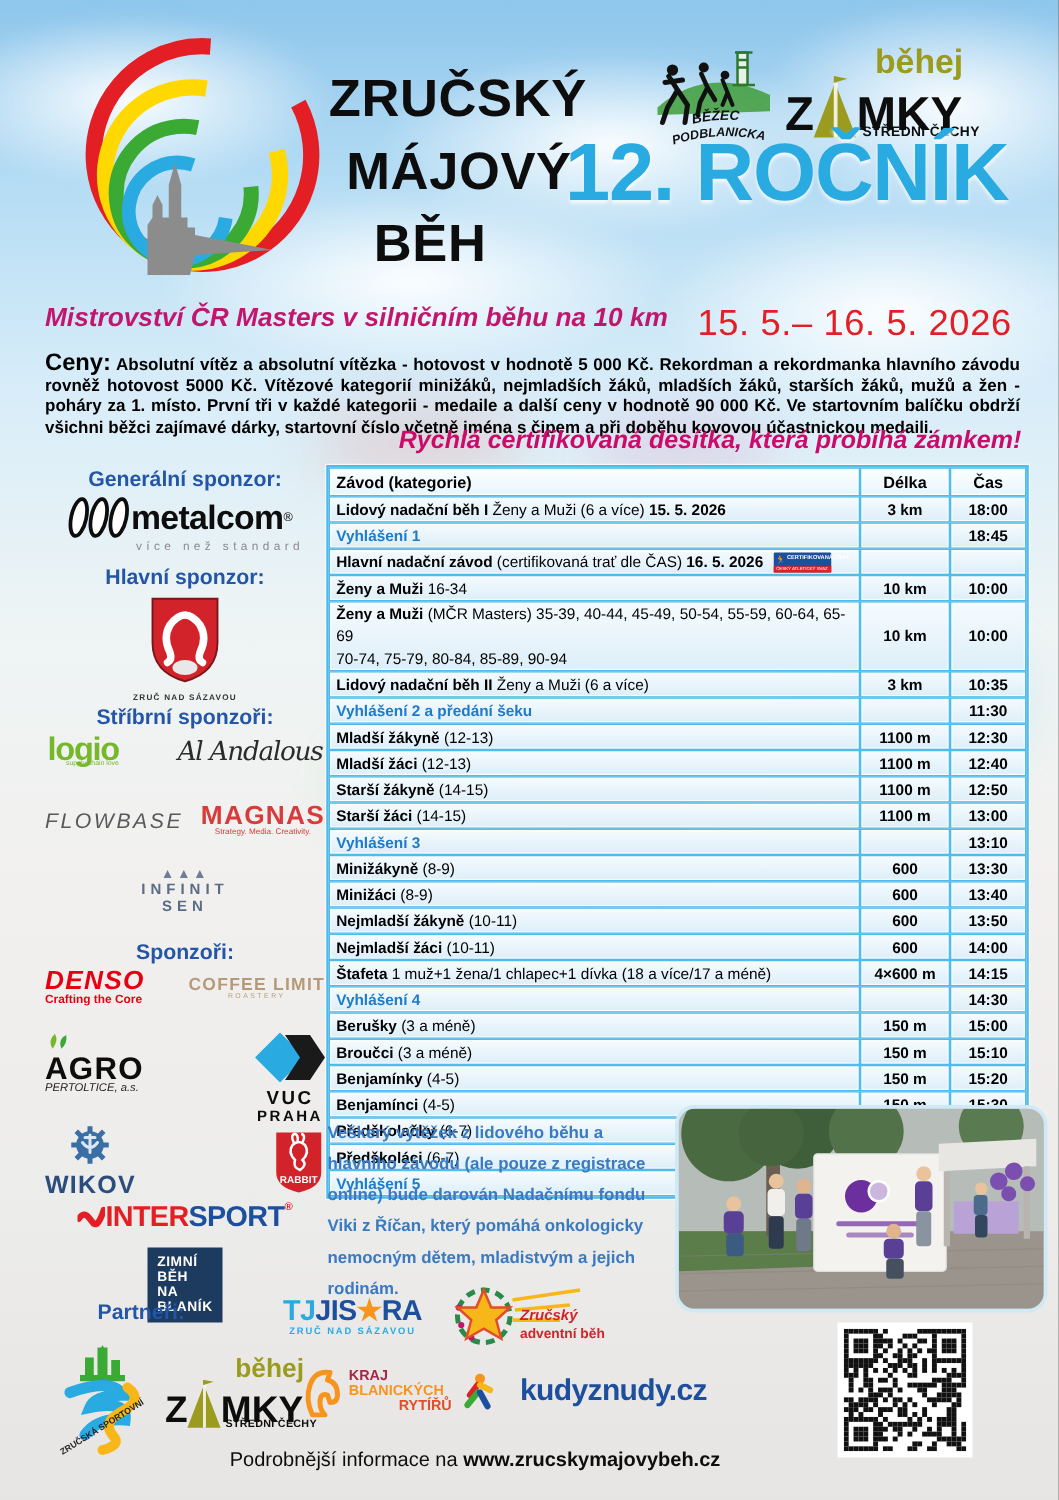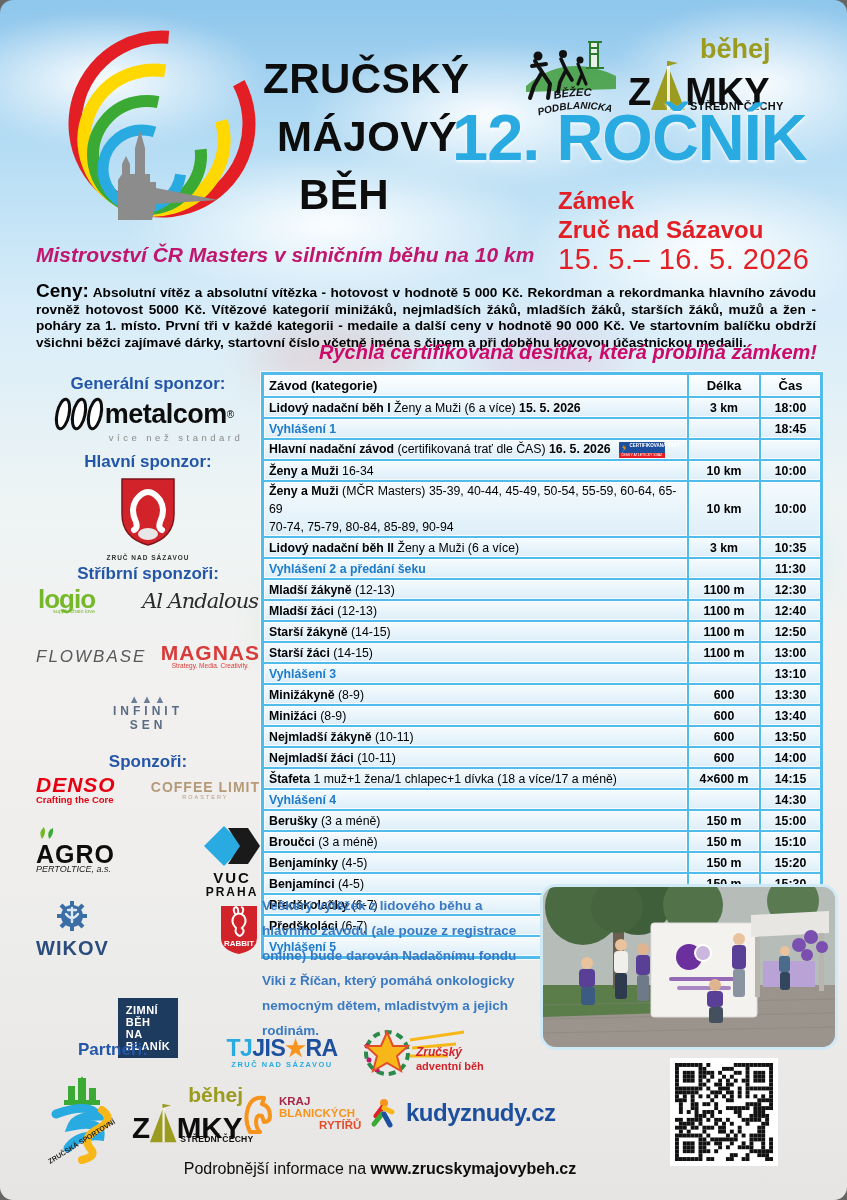--- a/index.html
+++ b/index.html
@@ -1,18 +1,18 @@
 <!DOCTYPE html>
 <html lang="cs"><head>
 <meta charset="utf-8">
 <style>
   html,body{margin:0;padding:0;background:#666;}
   .poster{position:relative;width:847px;height:1200px;margin:0 auto;overflow:hidden;
     font-family:"Liberation Sans",sans-serif;color:#000;
-    background:linear-gradient(180deg,#8ec6ec 0%,#b4dcf4 12%,#d8edf9 26%,#eef4f4 42%,#f2f0ee 60%,#ececea 80%,#e7e5e3 100%);border-radius:13px;}
+    background:linear-gradient(180deg,#8ec6ec 0%,#b4dcf4 12%,#d8edf9 26%,#eef4f4 42%,#f2f0ee 60%,#ececea 80%,#e7e5e3 100%);}
   .cloud{position:absolute;background:radial-gradient(ellipse at center,rgba(255,255,255,.95) 0%,rgba(255,255,255,0) 70%);filter:blur(6px);border-radius:50%;}
   .blob{position:absolute;border-radius:50%;filter:blur(22px);}
 
   
   .rings{position:absolute;left:56px;top:24px;}
   .title{position:absolute;left:263px;top:50px;font-weight:bold;font-size:42px;line-height:58px;letter-spacing:.5px;color:#0d0d0d;}
   .title .t2{margin-left:14px;} .title .t3{margin-left:36px;}
   .bezec{position:absolute;left:520px;top:34px;}
   .bz{position:relative;width:170px;height:88px;}
   .bz .top{position:absolute;left:72px;top:-4px;font-size:27px;font-weight:bold;color:#9b9b1f;letter-spacing:0;}
@@ -91,21 +91,21 @@
   .partneri-h{position:absolute;left:78px;top:1040px;font-size:17px;font-weight:bold;color:#2456a8;}
   .tjjiskra{position:absolute;left:222px;top:1036px;width:120px;text-align:center;}
   .tj-row{font-size:23px;font-weight:bold;letter-spacing:-.5px;line-height:24px;}
   .tj-cy{color:#29abe2;} .tj-nv{color:#1d4f9f;} .tj-st{color:#f7941d;}
   .tj-sub{font-size:7.5px;font-weight:bold;color:#29abe2;letter-spacing:1.5px;}
   .adventni{position:absolute;left:360px;top:1026px;}
   .sportovni{position:absolute;left:38px;top:1076px;}
   .kraj{position:absolute;left:240px;top:1092px;display:flex;align-items:center;gap:5px;}
   .kraj-txt{font-size:11.5px;font-weight:bold;line-height:12px;}
   .kraj-l1{color:#a6274a;} .kraj-l2{color:#f7941d;} .kraj-l3{color:#e04e2a;padding-left:40px;}
-  .kudy{position:absolute;left:368px;top:1098px;display:flex;align-items:center;gap:10px;}
+  .kudy{position:absolute;left:368px;top:1098px;display:flex;align-items:center;gap:20px;}
   .kudy-txt{font-size:24px;font-weight:bold;color:#1d4f9f;letter-spacing:-.5px;}
   .qr{position:absolute;left:670px;top:1058px;width:108px;height:108px;background:#fff;padding:5px;box-sizing:border-box;}
   .footer-line{position:absolute;left:0;top:1160px;width:760px;text-align:center;font-size:16px;color:#0d0d0d;}
   .footer-line b{font-weight:bold;}
 </style>
 </head>
 <body>
 
 <div class="poster">
 
@@ -171,24 +171,20 @@
           <line x1="21" y1="6" x2="21" y2="1" stroke="#9b9b1f" stroke-width="2"></line>
           <polygon points="21,1 31,3 21,6" fill="#9b9b1f"></polygon>
         </svg>
         <span class="mky">MKY</span>
       </div>
       <div class="sub">STŘEDNÍ ČECHY</div>
     </div>
   </div>
 
   <div class="rocnik">12. ROČNÍK</div>
-  <div class="venue">
-    <div>Zámek</div>
-    <div>Zruč nad Sázavou</div>
-  </div>
   <div class="dates">15. 5.– 16. 5. 2026</div>
   <div class="subtitle">Mistrovství ČR Masters v silničním běhu na 10 km</div>
 
   <div class="prizes"><span class="lead">Ceny:</span><span>Absolutní vítěz a absolutní vítězka - hotovost v hodnotě 5 000 Kč. Rekordman a rekordmanka hlavního závodu rovněž hotovost 5000 Kč. Vítězové kategorií minižáků, nejmladších žáků, mladších žáků, starších žáků, mužů a žen - poháry za 1. místo. První tři v každé kategorii - medaile a další ceny v hodnotě 90 000 Kč. Ve startovním balíčku obdrží všichni běžci zajímavé dárky, startovní číslo včetně jména s čipem a při doběhu kovovou účastnickou medaili.</span></div>
   <div class="slogan">Rychlá certifikovaná desítka, která probíhá zámkem!</div>
 
   <table class="sched">
     <colgroup>
         <col style="width:425px">
         <col style="width:72px">
@@ -424,20 +420,27 @@
             </g>
           <path d="M16,8 L16,22 M10,14 Q16,22 22,14 M12,10 L20,10" stroke="#dce8f4" stroke-width="2.4" fill="none" stroke-linecap="round"></path>
         </svg>
         <span class="wikov">WIKOV</span>
       </div>
       <svg width="42" height="52" viewBox="0 0 42 52">
         <path d="M3,2 H39 V34 Q39,46 21,50 Q3,46 3,34 Z" fill="#d2232a"></path>
         <path d="M17,10 Q14,4 18,3 Q21,4 20,10 M24,10 Q27,4 23,3 M16,12 Q21,7 26,12 Q30,18 24,24 Q28,28 22,32 Q16,30 18,24 Q12,18 16,12" fill="none" stroke="#fff" stroke-width="2"></path>
         <text x="21" y="42" text-anchor="middle" font-size="8" font-weight="bold" fill="#fff">RABBIT</text>
       </svg>
+    </div>
+    <div class="sb" style="top:588px;">
+      <span class="inter-row">
+        <svg width="22" height="18" viewBox="0 0 22 18" style="vertical-align:-2px;">
+          <path d="M1,10 Q5,4 9,9 L13,14 Q17,16 21,3" fill="none" stroke="#e31e24" stroke-width="5" stroke-linecap="round"></path>
+        </svg><span class="inter-red">INTER</span><span class="inter-blue">SPORT</span><span style="font-size:9px;color:#e31e24;vertical-align:top;">®</span>
+      </span>
     </div>
     <div class="sb" style="top:626px;">
       <div class="zimni">
         <div>ZIMNÍ</div>
         <div>BĚH</div>
         <div>NA</div>
         <div>BLANÍK</div>
       </div>
     </div>
   </div>

